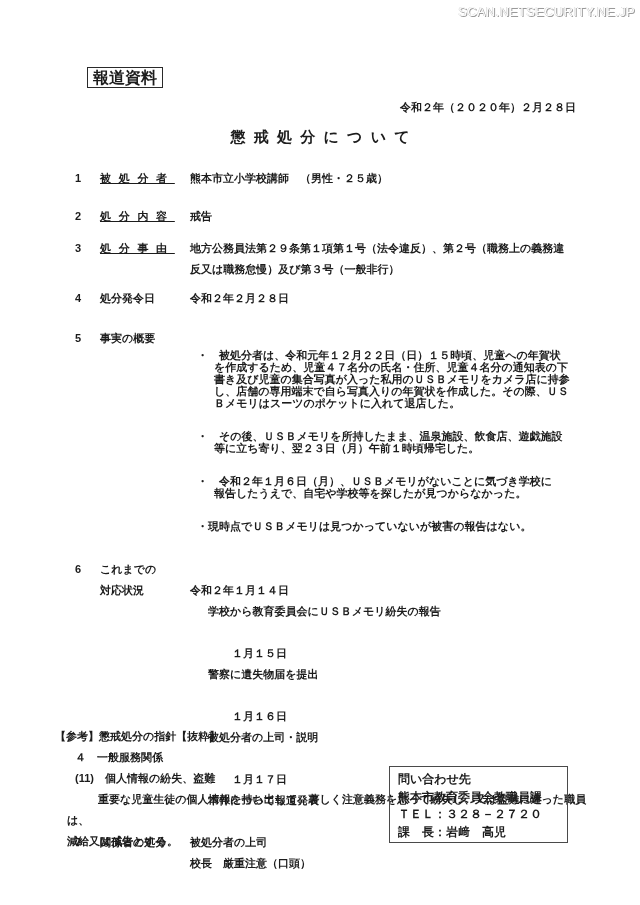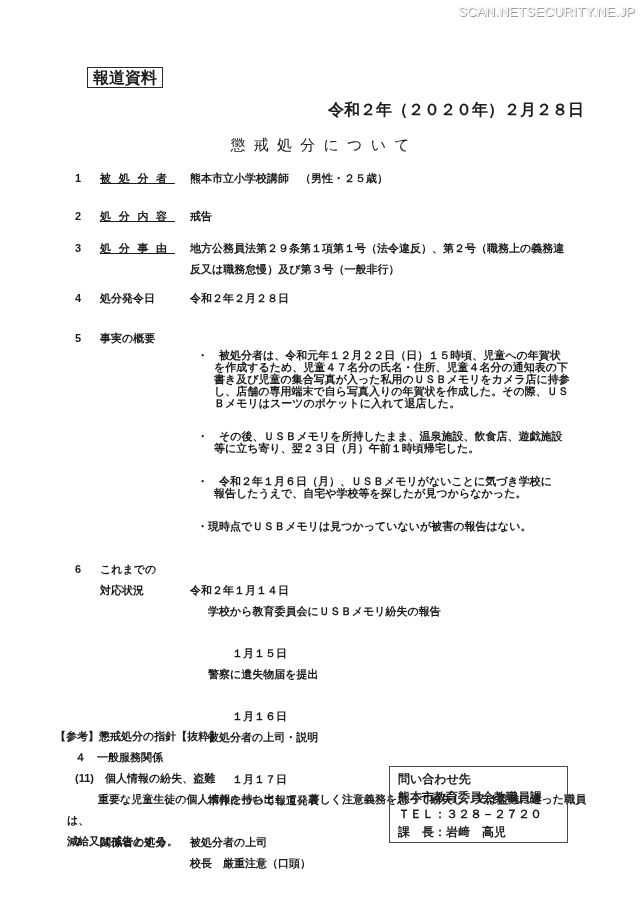--- a/index.html
+++ b/index.html
@@ -34,33 +34,33 @@
     border: 1.5px solid #2a2a2a;
     padding: 3px 5px 2px 5px;
     font-size: 16px;
     line-height: 14px;
     margin-left: 32px;
   }
 
   .date {
     position: absolute;
     top: 100px;
-    right: 56px;
-    font-size: 16px;
+    right: 64px;
+    font-size: 11px;
   }
 
   .title {
     position: absolute;
     left: 0;
     right: 0;
     top: 124px;
-    margin: 12px;
+    margin: 4px;
     text-align: center;
     font-size: 15px;
-    font-weight: normal;
+    font-weight: bold;
     letter-spacing: 0.55em;
     text-indent: 0.55em;
   }
 
   .items {
     position: absolute;
     left: 75px;
     top: 168px;
     width: 502px;
   }

